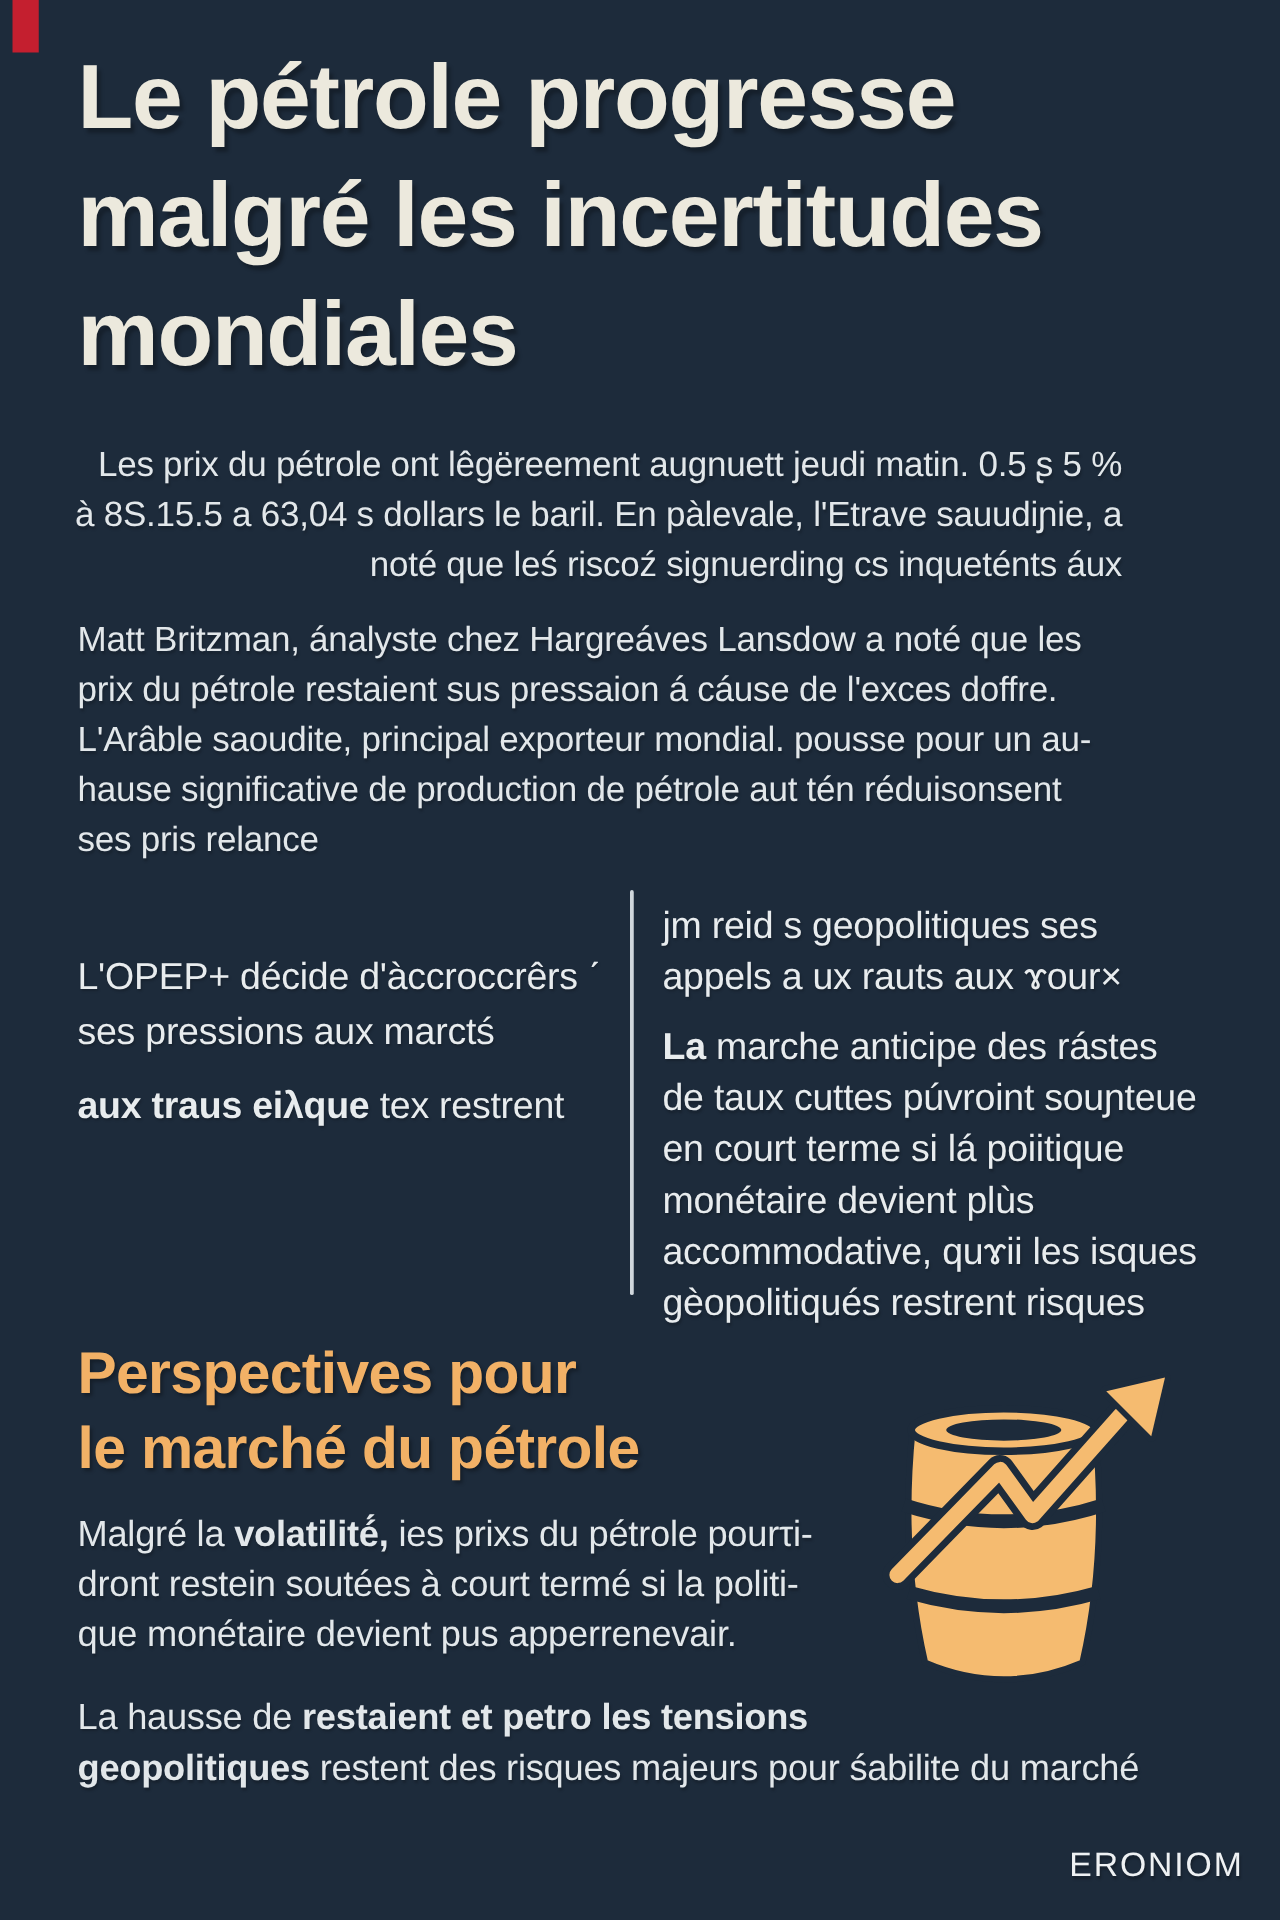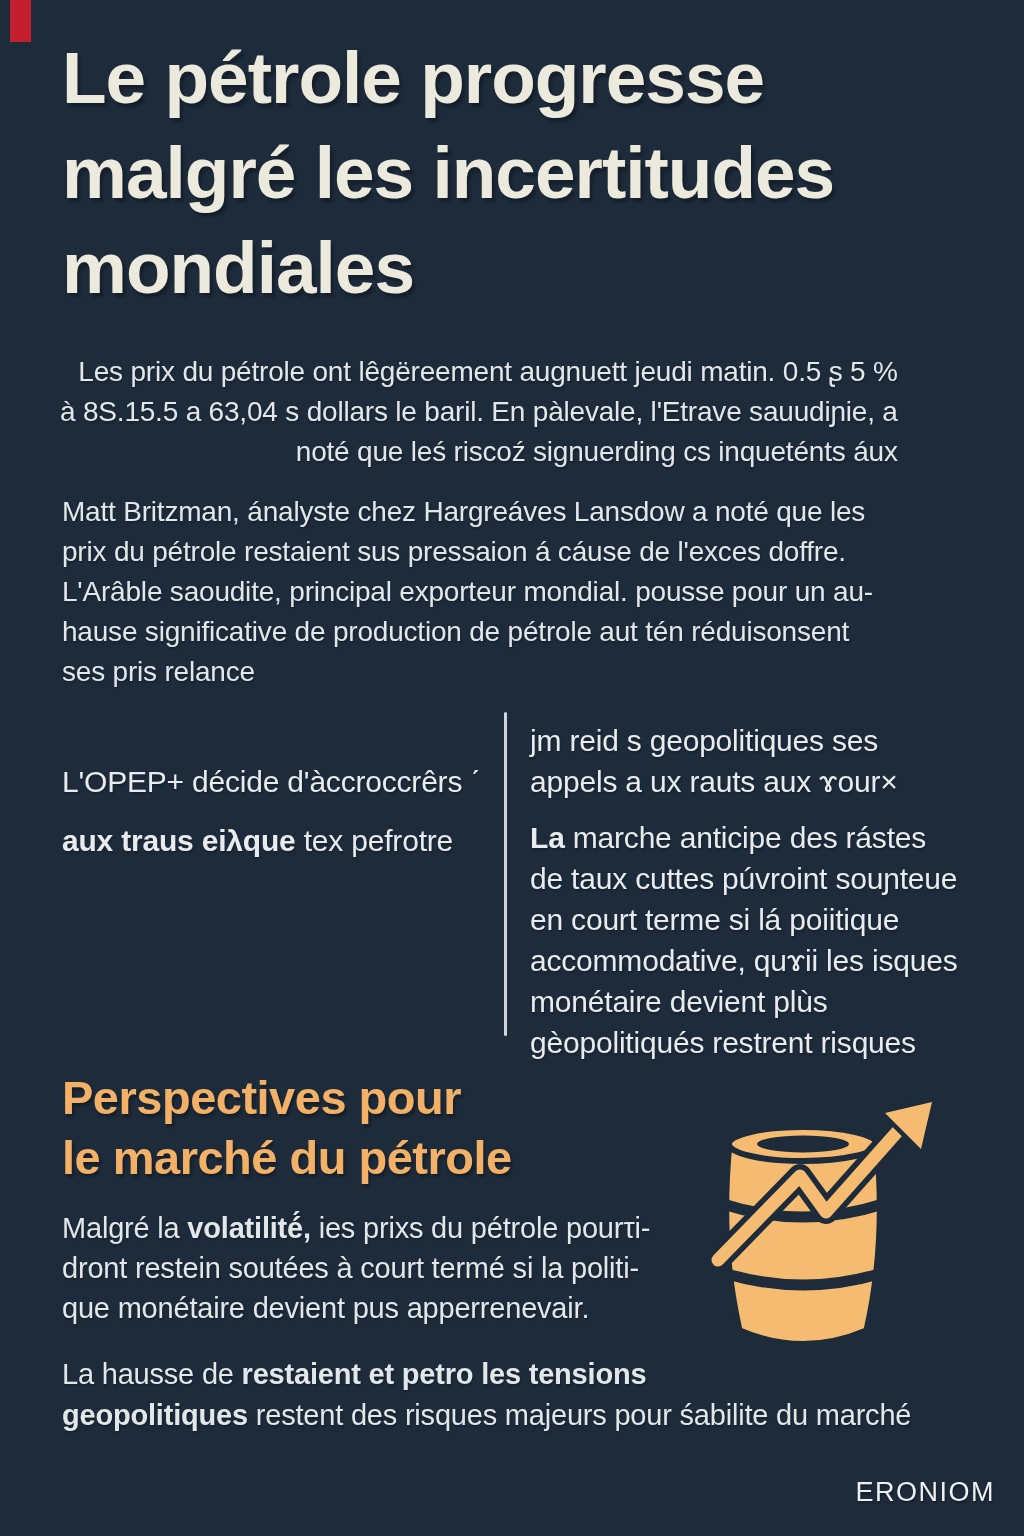--- a/index.html
+++ b/index.html
@@ -65,39 +65,40 @@
     <div class="ln"><span>Matt Britzman, ánalyste chez Hargreáves Lansdow a noté que les</span></div>
     <div class="ln"><span>prix du pétrole restaient sus pressaion á cáuse de l'exces doffre.</span></div>
     <div class="ln"><span>L'Arâble saoudite, principal exporteur mondial. pousse pour un au-</span></div>
     <div class="ln"><span>hause significative de production de pétrole aut tén réduisonsent</span></div>
     <div class="ln"><span>ses pris relance</span></div>
   </div>
 
 <div id="col-left" class="abs col">
   <div class="item">
       <div class="ln"><span>L'OPEP+ décide d'àccroccrêrs ˊ</span></div>
+      <div class="ln"><span>ses pressions aux marctś</span></div>
     </div>
   <div class="item">
-      <div class="ln"><span class="b">aux traus eiλque</span><span> tex pefrotre</span></div>
+      <div class="ln"><span class="b">aux traus eiλque</span><span> tex restrent</span></div>
     </div>
 </div>
 
 <div id="divider" class="abs"></div>
 
 <div id="col-right" class="abs col">
   <div class="item">
       <div class="ln"><span>jm reid s geopolitiques ses</span></div>
       <div class="ln"><span>appels a ux rauts aux ɤour×</span></div>
     </div>
   <div class="item">
       <div class="ln"><span class="b">La</span><span> marche anticipe des rástes</span></div>
       <div class="ln"><span>de taux cuttes púvroint souɲteue</span></div>
       <div class="ln"><span>en court terme si lá poiitique</span></div>
+      <div class="ln"><span>monétaire devient plùs</span></div>
       <div class="ln"><span>accommodative, quɤii les isques</span></div>
-      <div class="ln"><span>monétaire devient plùs</span></div>
       <div class="ln"><span>gèopolitiqués restrent risques</span></div>
     </div>
 </div>
 
 <h2 id="outlook-heading" class="abs" style="margin:0;">
     <div class="ln"><span class="b">Perspectives pour</span></div>
     <div class="ln"><span class="b">le marché du pétrole</span></div>
   </h2>
 
 <div id="outlook-body" class="abs body-text">

